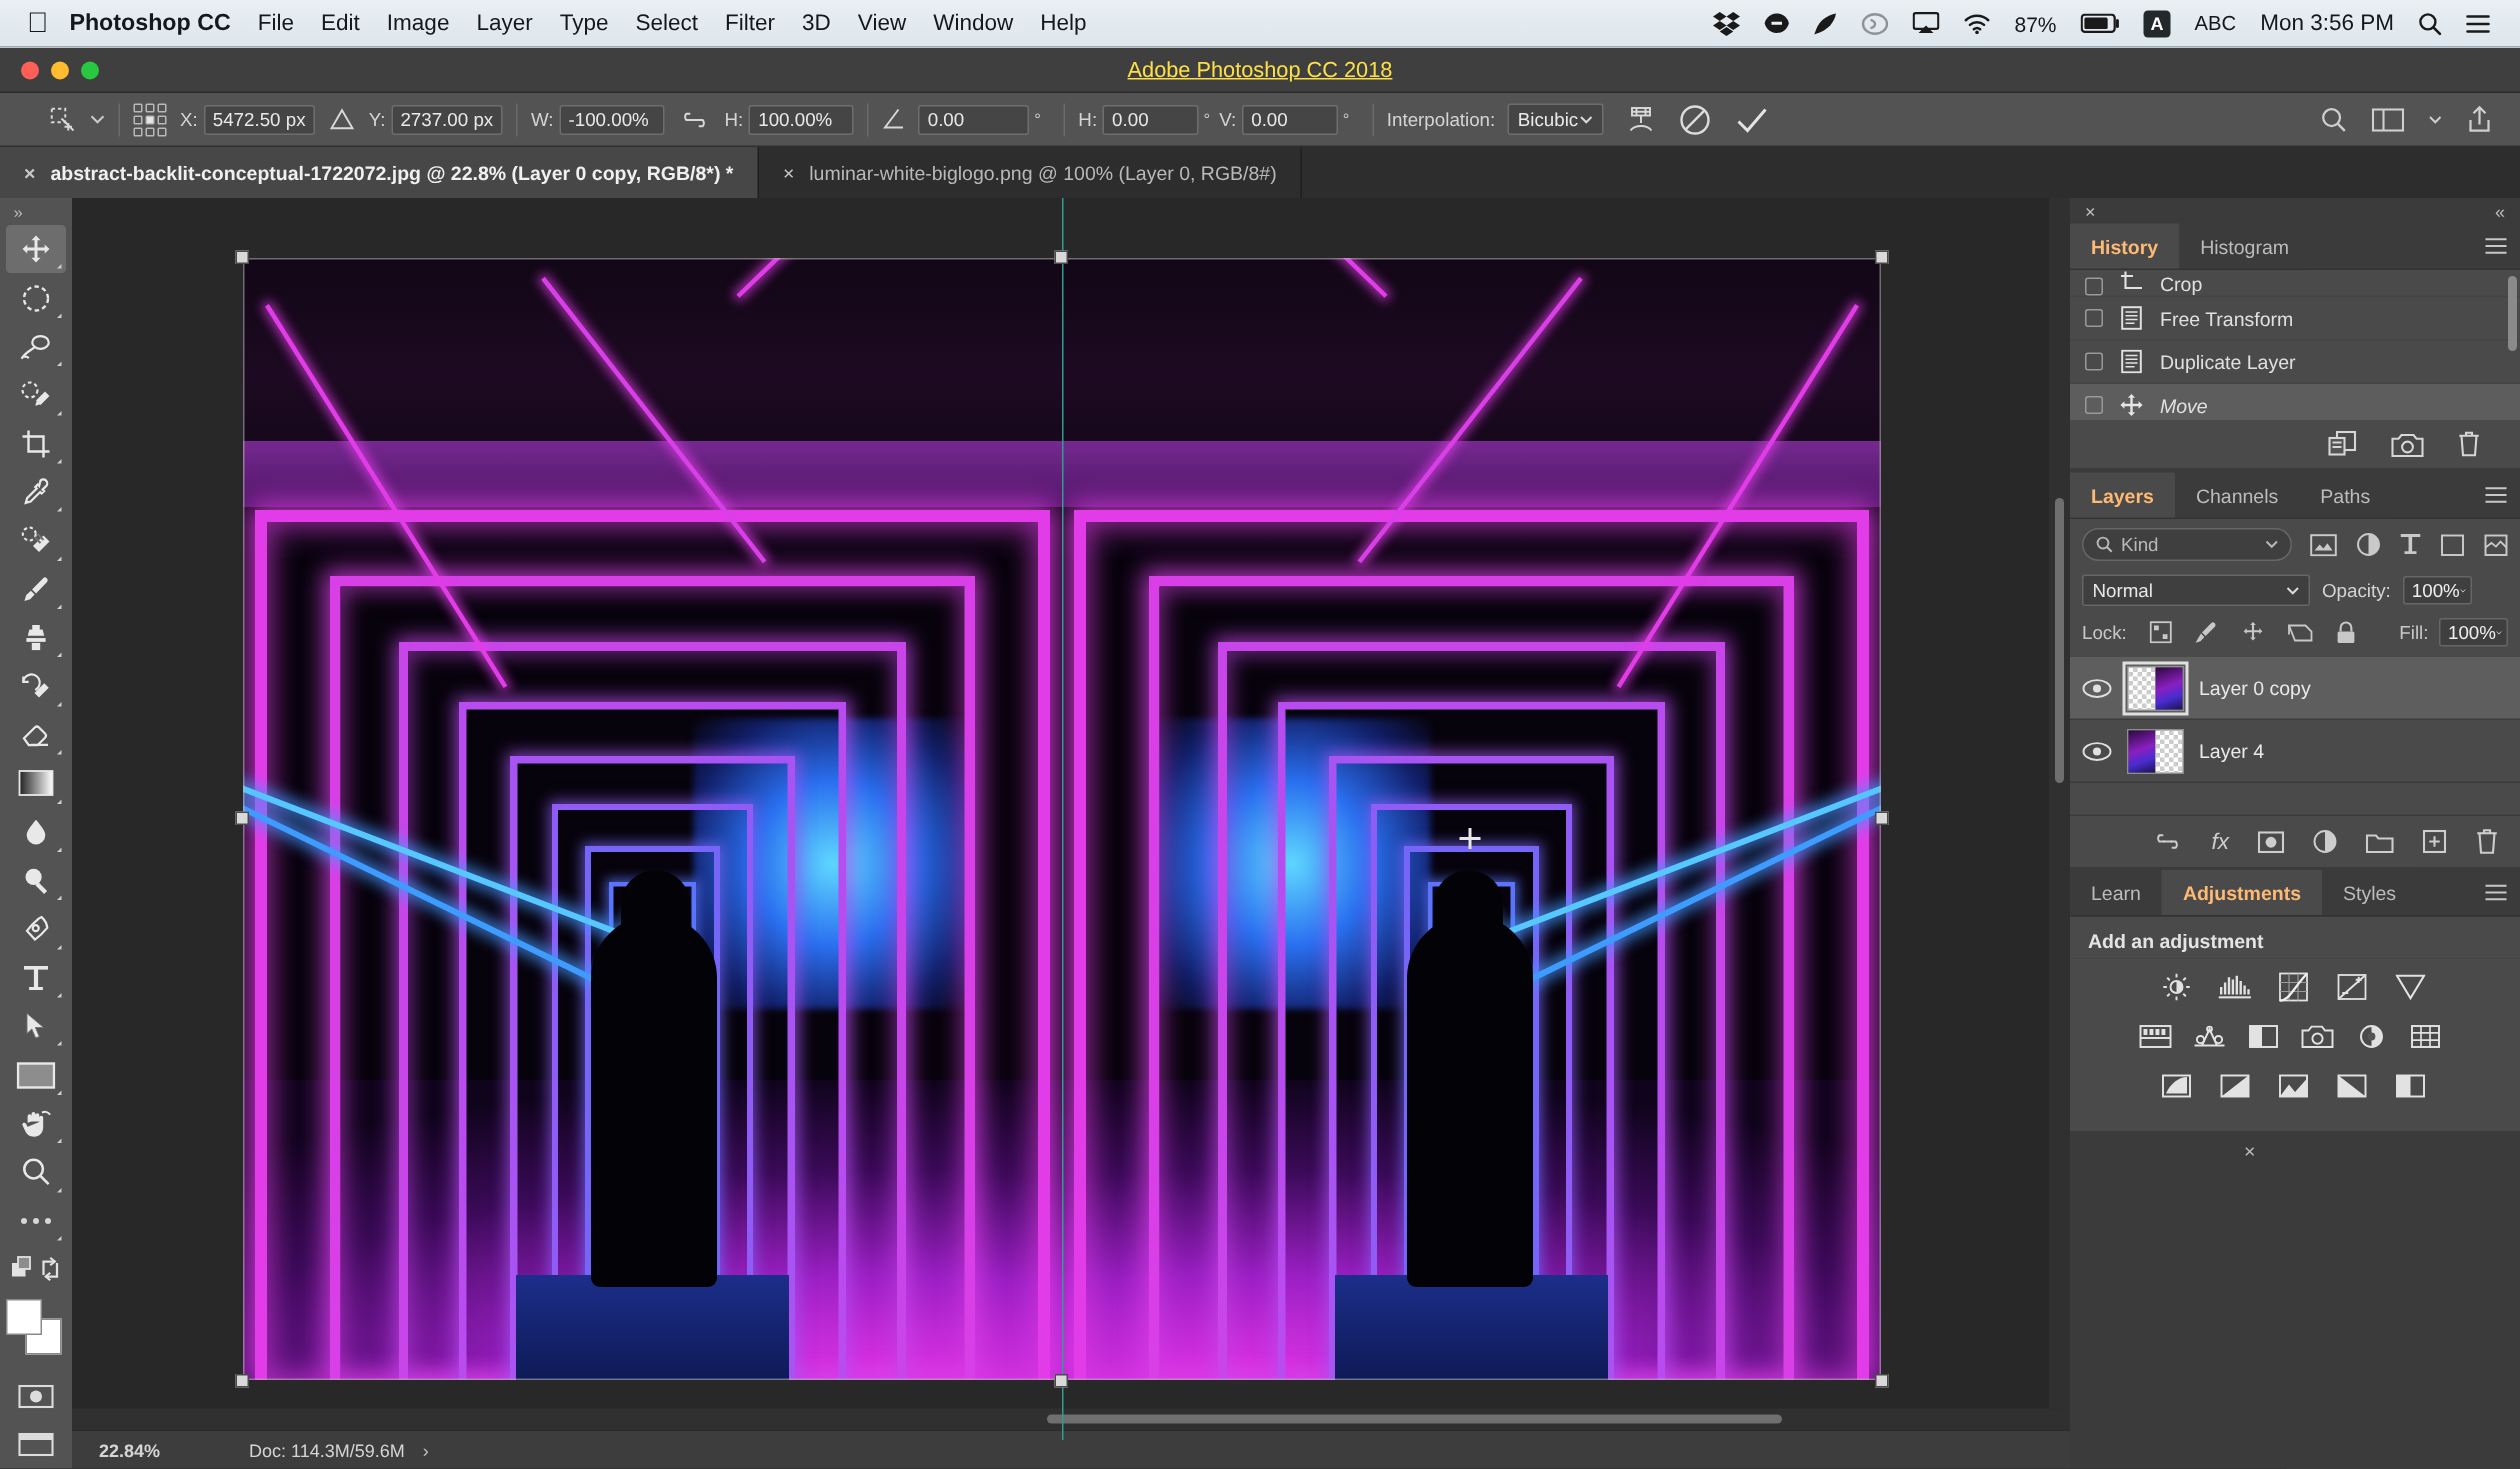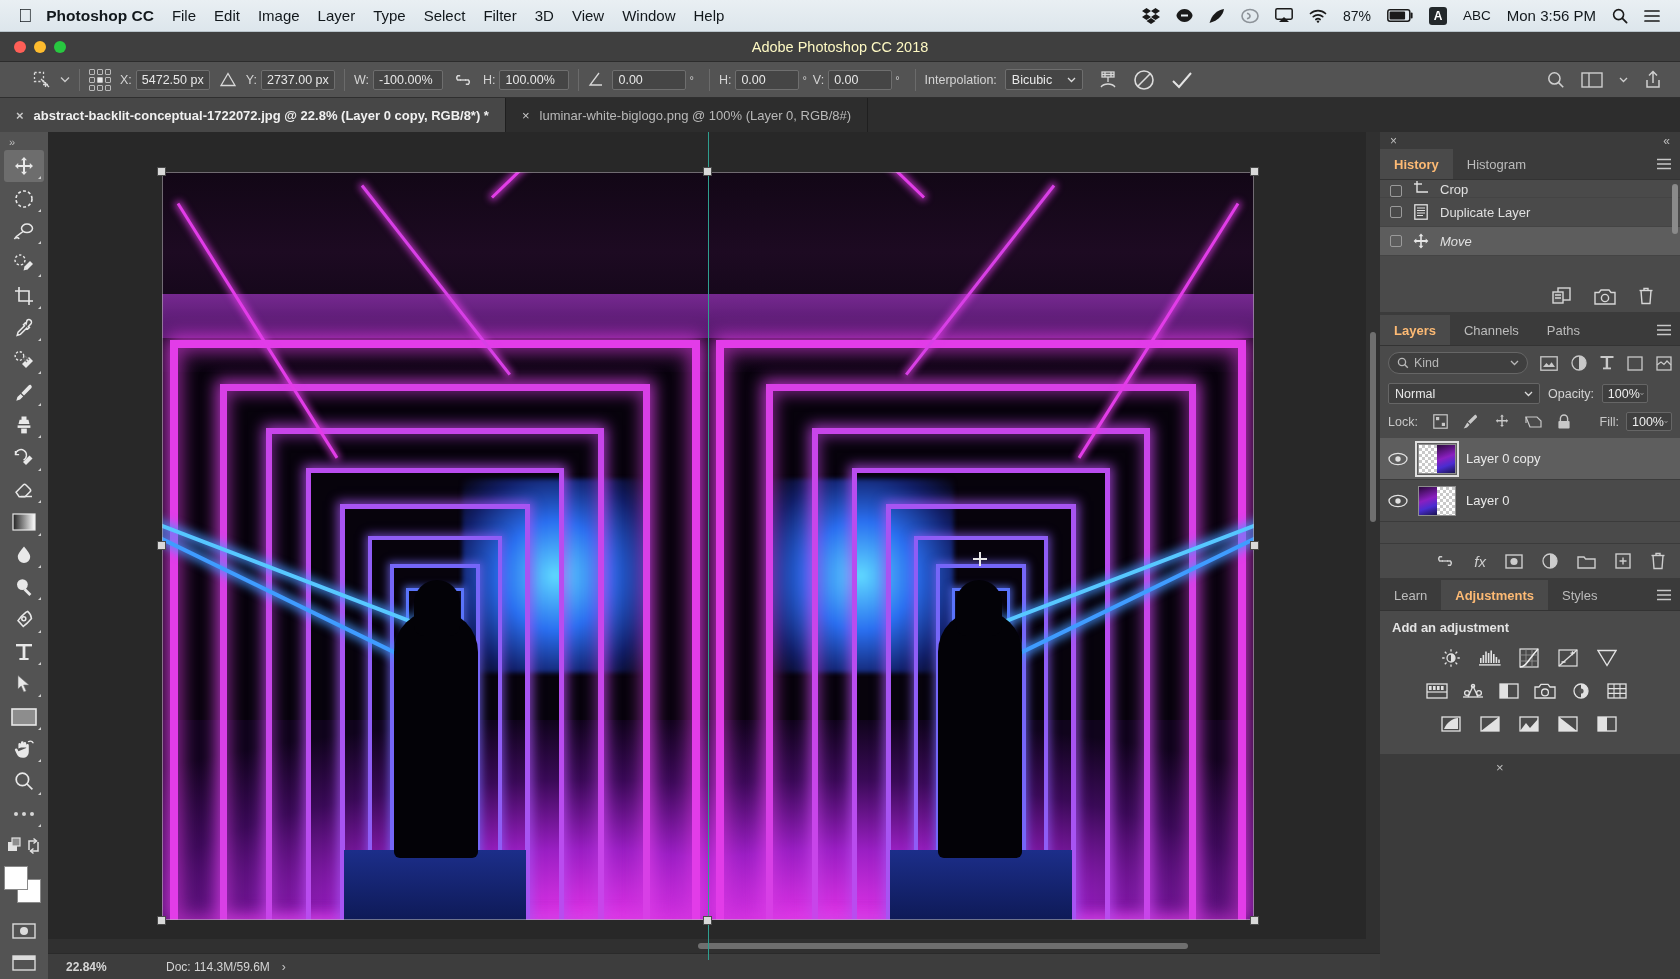--- a/index.html
+++ b/index.html
@@ -22,39 +22,39 @@
   .mb-time { font-size:15px; }
   .kbdbox { width:18px; height:18px; background:#23282b; color:#fff; border-radius:3px;
     font-size:12px; font-weight:bold; display:flex; align-items:center; justify-content:center; }
 
   
   .titlebar { position:absolute; left:0; top:32px; width:1680px; height:30px;
     background:#3f3f3f; display:flex; align-items:center; border-bottom:1px solid #2c2c2c; }
   .traffic { display:flex; gap:8px; padding-left:14px; }
   .dot { width:12px; height:12px; border-radius:50%; }
   .dot.r{background:#ff5f57}.dot.y{background:#febc2e}.dot.g{background:#28c840}
-  .titletext { position:absolute; left:0; right:0; text-align:center; color:#fef9c3;
-    font-size:14.5px; }
+  .titletext { position:absolute; left:0; right:0; text-align:center; color:#fde047;
+    font-size:14.5px;text-decoration:underline; }
 
   
   .optbar { position:absolute; left:0; top:62px; width:1680px; height:36px;
     background:#535353; display:flex; align-items:center; padding:0 10px; gap:0;
     border-bottom:1px solid #2f2f2f; color:#d8d8d8; font-size:12.5px; }
   .sep { width:1px; height:22px; background:#6b6b6b; margin:0 9px; }
   .lbl { color:#d4d4d4; font-size:12.5px; margin-right:4px; }
   .fld { background:#454545; border:1px solid #6e6e6e; border-radius:2px; color:#e8e8e8;
     height:20px; display:flex; align-items:center; padding:0 5px; font-size:12.5px; }
   .fld.w70{width:74px}.fld.w66{width:70px}.fld.w62{width:64px}
   .deg{ font-size:11px; margin:0 6px 0 3px; color:#cfcfcf;}
   .refgrid { display:grid; grid-template-columns:repeat(3,6px); grid-template-rows:repeat(3,6px);
     gap:2px; margin-right:9px; }
   .refgrid i{ display:block; width:6px;height:6px;border:1px solid #b9b9b9; border-radius:1px;}
   .refgrid i.on{ background:#e6e6e6; }
   .selbox { background:#454545; border:1px solid #6e6e6e; border-radius:2px; color:#eaeaea;
-    height:21px; width:78px; display:flex; align-items:center; justify-content:space-between;
+    height:21px; width:64px; display:flex; align-items:center; justify-content:space-between;
     padding:0 6px; font-size:12.5px; }
   .toolicon-sm{ color:#d8d8d8; display:flex; align-items:center; justify-content:center; }
   .optright{ margin-left:auto; display:flex; align-items:center; gap:16px; padding-right:8px;}
 
   
   .tabsbar { position:absolute; left:0; top:98px; width:1680px; height:34px;
     background:#2d2d2d; display:flex; align-items:stretch; font-size:13px; }
   .dtab { display:flex; align-items:center; gap:10px; padding:0 16px; color:#b9b9b9;
     background:#2d2d2d; border-right:1px solid #1f1f1f; }
   .dtab.active { background:#474747; color:#f0f0f0; font-weight:bold; }
@@ -798,20 +798,32 @@
       <div class="hrow">
         <span class="hchk"></span>
         <span class="hico">
           <svg width="14" height="16" viewBox="0 0 14 16">
               <rect x="0.8" y="0.8" width="12.4" height="14.4" fill="none" stroke="#e2e2e2" stroke-width="1.3"></rect>
               <g stroke="#e2e2e2" stroke-width="1.1">
                 <path d="M3 4h8M3 6.5h8M3 9h8M3 11.5h6"></path>
               </g>
             </svg>
           </span>
+        <span>Free Transform</span>
+      </div>
+      <div class="hrow">
+        <span class="hchk"></span>
+        <span class="hico">
+          <svg width="14" height="16" viewBox="0 0 14 16">
+              <rect x="0.8" y="0.8" width="12.4" height="14.4" fill="none" stroke="#e2e2e2" stroke-width="1.3"></rect>
+              <g stroke="#e2e2e2" stroke-width="1.1">
+                <path d="M3 4h8M3 6.5h8M3 9h8M3 11.5h6"></path>
+              </g>
+            </svg>
+          </span>
         <span>Duplicate Layer</span>
       </div>
       <div class="hrow sel">
         <span class="hchk"></span>
         <span class="hico">
           <svg width="16" height="16" viewBox="0 0 16 16">
               <path d="M8 0.6l2.4 2.6H8.8v3.9h3.9V5.5L15.4 8l-2.7 2.5V8.9H8.8v3.9h1.6L8 15.4l-2.4-2.6h1.6V8.9H3.3v1.6L0.6 8l2.7-2.5v1.6h3.9V3.2H5.6z" fill="#e6e6e6"></path>
             </svg>
           </span>
         <span>Move</span>
@@ -990,21 +1002,21 @@
       <span>
         <svg width="20" height="14" viewBox="0 0 20 14">
             <ellipse cx="10" cy="7" rx="9" ry="5.6" fill="none" stroke="#e0e0e0" stroke-width="1.3"></ellipse>
             <circle cx="10" cy="7" r="2.7" fill="#e0e0e0"></circle>
           </svg>
         </span>
       <span class="thumb2">
         <span class="th-half th-img"></span>
         <span class="th-half checker"></span>
       </span>
-      <span>Layer 0</span>
+      <span>Layer 4</span>
     </div>
     <div class="lyrblank"></div>
 
     <div class="lyrfoot">
       <span>
         <svg width="20" height="12" viewBox="0 0 20 12">
             <g fill="none" stroke="#cdcdcd" stroke-width="1.4">
               <path d="M8 6H4.6a3.1 3.1 0 010-4.2h2.6M12 6h3.4a3.1 3.1 0 010 4.2h-2.6"></path>
               <path d="M7 6h6"></path>
             </g>

